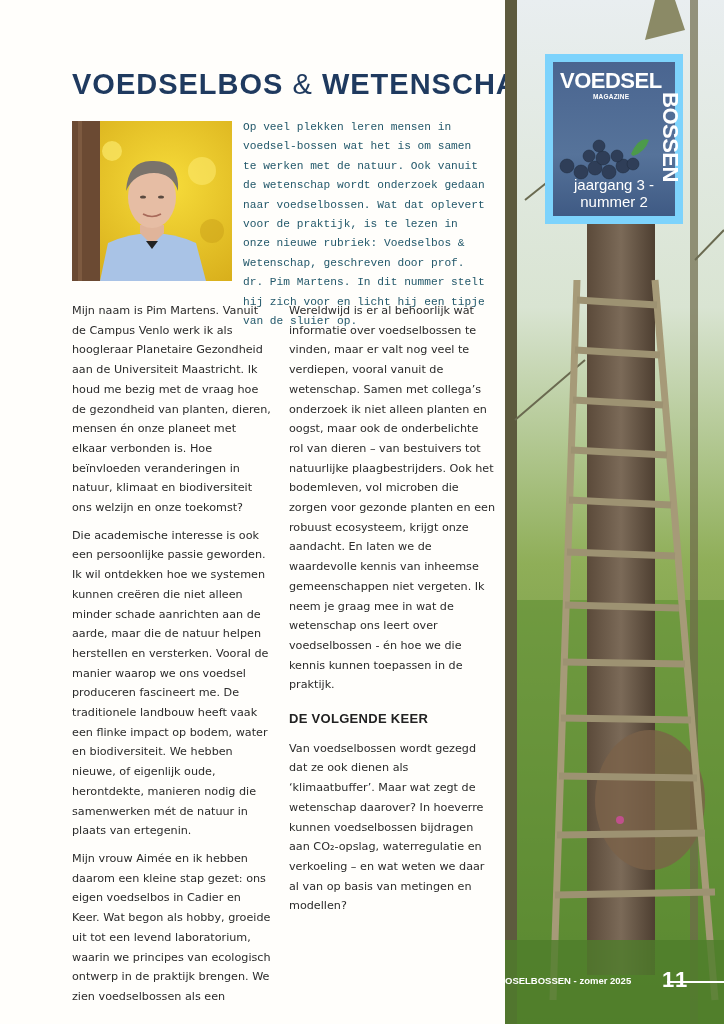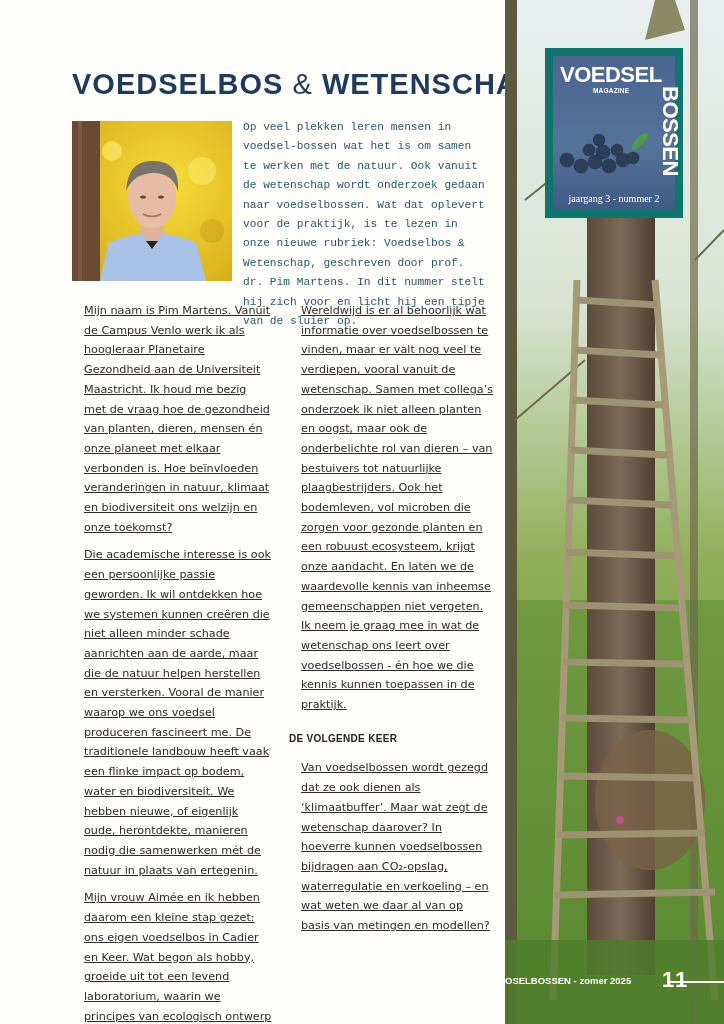--- a/index.html
+++ b/index.html
@@ -3,31 +3,31 @@
 <meta charset="utf-8">
 <style>
   html, body { margin: 0; padding: 0; }
   body { width: 724px; height: 1024px; position: relative; overflow: hidden; background: #fffefb; font-family: "DejaVu Sans", sans-serif; color: #2b2b2b; }
   .page { position: absolute; left: 0; top: 0; width: 505px; height: 1024px; background: #fffefb; }
   .title { position: absolute; left: 72px; top: 68px; margin: 0; font-family: "Liberation Sans", sans-serif; font-weight: 700; font-size: 29px; letter-spacing: 1px; color: #1f3a5f; white-space: nowrap; }
   .title .amp { font-weight: 400; }
   .portrait { position: absolute; left: 72px; top: 121px; width: 160px; height: 160px; overflow: hidden; background: #f3d12c; }
   .intro { position: absolute; left: 243px; top: 118px; width: 245px; font-size: 11.2px; line-height: 19.4px; color: #24596b; margin: 0; font-family: Liberation Mono, monospace; }
   .col { position: absolute; top: 301px; width: 200px; font-size: 11.2px; line-height: 19.7px; color: #2b2b2b; }
-  .col p { margin: 0 0 8px 12px; text-decoration: underline; }
+  .col p { margin: 0 0 8px 0; }
   .col1 { left: 72px; }
   .col2 { left: 289px; width: 206px; }
-  .subhead { font-weight: 700; font-family: "Liberation Sans", sans-serif; font-size: 10px; letter-spacing: 0.3px; margin: 14px 0 10px 0; color: #222; }
+  .subhead { font-weight: 700; font-family: "Liberation Sans", sans-serif; font-size: 13px; letter-spacing: 0.3px; margin: 14px 0 10px 0; color: #222; }
   .photo { position: absolute; left: 505px; top: 0; width: 219px; height: 1024px; overflow: hidden; }
-  .cover { position: absolute; left: 545px; top: 48px; width: 138px; height: 170px; background: #0f766e; }
+  .cover { position: absolute; left: 545px; top: 54px; width: 138px; height: 170px; background: #7dd3fc; }
   .cover-inner { position: absolute; left: 8px; top: 8px; width: 122px; height: 154px; background: linear-gradient(180deg,#4a6590 0%,#56739a 60%,#3f5a84 100%); }
   .cover-title { position: absolute; left: 7px; top: 6px; color: #fff; font-family: "Liberation Sans", sans-serif; font-weight: 700; font-size: 22px; letter-spacing: -0.5px; }
   .cover-mag { position: absolute; left: 40px; top: 31px; color: #fff; font-family: "Liberation Sans", sans-serif; font-weight: 700; font-size: 6.5px; letter-spacing: 0.2px; }
   .cover-bossen { position: absolute; left: 104px; top: 30px; color: #fff; font-family: "Liberation Sans", sans-serif; font-weight: 700; font-size: 22px; writing-mode: vertical-rl; letter-spacing: -0.5px; }
-  .cover-issue { position: absolute; left: 0; width: 122px; bottom: 6px; text-align: center; color: #fff; font-size: 10px; font-family: Liberation Serif, serif; }
+  .cover-issue { position: absolute; left: 0; width: 122px; bottom: 6px; text-align: center; color: #fff; font-size: 15px; font-family: Liberation Sans, sans-serif; }
   .footer { position: absolute; left: 505px; top: 970px; width: 219px; height: 24px; }
   .footer-text { position: absolute; left: 0; top: 5px; color: #fff; font-family: "Liberation Sans", sans-serif; font-weight: 700; font-size: 9.5px; white-space: nowrap; text-align: center; }
   .footer-num { position: absolute; left: 125px; top: -3px; color: #fff; font-family: "Liberation Sans", sans-serif; font-weight: 700; font-size: 22px; letter-spacing: 2px; margin-left: 32px; }
   .footer-rule { position: absolute; left: 162px; top: 11px; width: 57px; height: 1.5px; background: #fff; }
 </style>
 </head>
 <body>
 
 <div class="page">
   <h1 class="title">

